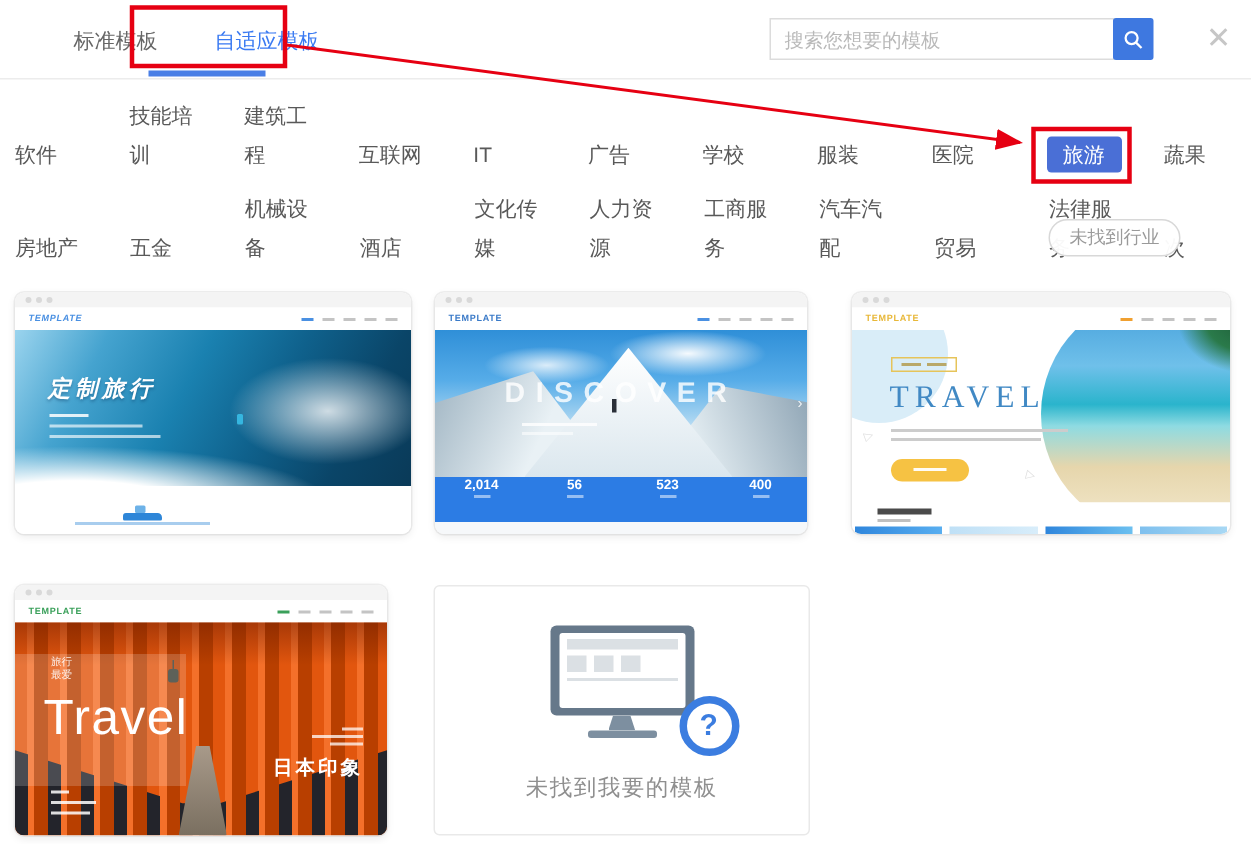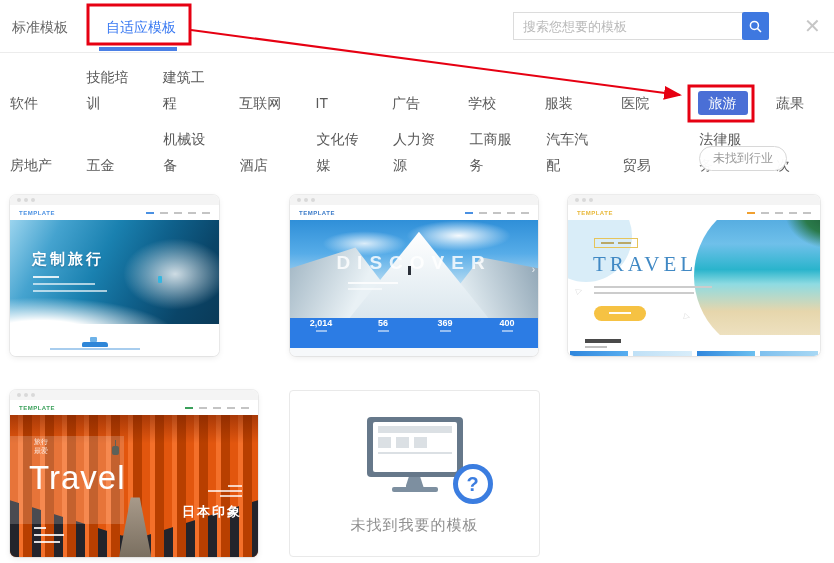--- a/index.html
+++ b/index.html
@@ -1,20 +1,20 @@
 <!DOCTYPE html>
 <html><head>
 <meta charset="utf-8">
 <style>
   * { margin:0; padding:0; box-sizing:border-box; }
   body { background:#fff; font-family:"Liberation Sans",sans-serif; }
   #app { position:relative; width:834px; height:563px; background:#fff; overflow:hidden; }
 
   
-  .tab { position:absolute; top:19px; font-size:14px; cursor:pointer; }
+  .tab { position:absolute; top:19px; font-size:14px; cursor:pointer;margin-left:37px; }
   .tab-standard { left:12px; color:#666; }
   .tab-adaptive { left:106px; color:#3a7af2; }
   .tab-underline { position:absolute; left:99px; top:47px; width:78px; height:4px; background:#4a7fe6; }
   .hdr-divider { position:absolute; left:0; top:52px; width:834px; height:1px; background:#ececec; }
   .search-input { position:absolute; left:513px; top:12px; width:230px; height:28px; border:1px solid #dcdcdc; font-size:13px; padding:0 9px; color:#c2410c; outline:none; font-family:inherit; }
   .search-input::placeholder { color:#b9b9b9; }
   .search-btn { position:absolute; left:742px; top:12px; width:27px; height:28px; background:#3e78e0; border:none; border-radius:2px; display:flex; align-items:center; justify-content:center; cursor:pointer; }
   .close-x { position:absolute; left:804px; top:13px; font-size:20px; color:#c6c6c6; cursor:pointer; line-height:26px; }
 
   
@@ -168,21 +168,21 @@
     <div class="cat">人力资源</div>
     <div class="cat">工商服务</div>
     <div class="cat">汽车汽配</div>
     <div class="cat">贸易</div>
     <div class="cat">法律服务</div>
     <div class="cat">次</div>
   </div>
 
   <div class="industry-tooltip">未找到行业</div>
 
-  <div class="card" style="left:10px; top:195px; width:209px; height:161px;">
+  <div class="card" style="left:10px; top:195px; width:264px; height:161px;font-style:italic;">
     <div class="chrome">
         <i></i>
         <i></i>
         <i></i>
       </div>
     <div class="thead">
       <span class="tlogo" style="color:#4a90e2;">TEMPLATE</span>
       <span class="tnav">
           <i class="act-blue"></i>
           <i></i>
@@ -234,21 +234,21 @@
     <div class="t2-stats">
       <div class="t2-stat">
           <b>2,014</b>
           <i></i>
         </div>
       <div class="t2-stat">
           <b>56</b>
           <i></i>
         </div>
       <div class="t2-stat">
-          <b>369</b>
+          <b>523</b>
           <i></i>
         </div>
       <div class="t2-stat">
           <b>400</b>
           <i></i>
         </div>
     </div>
     <div class="t2-foot"></div>
   </div>
 

